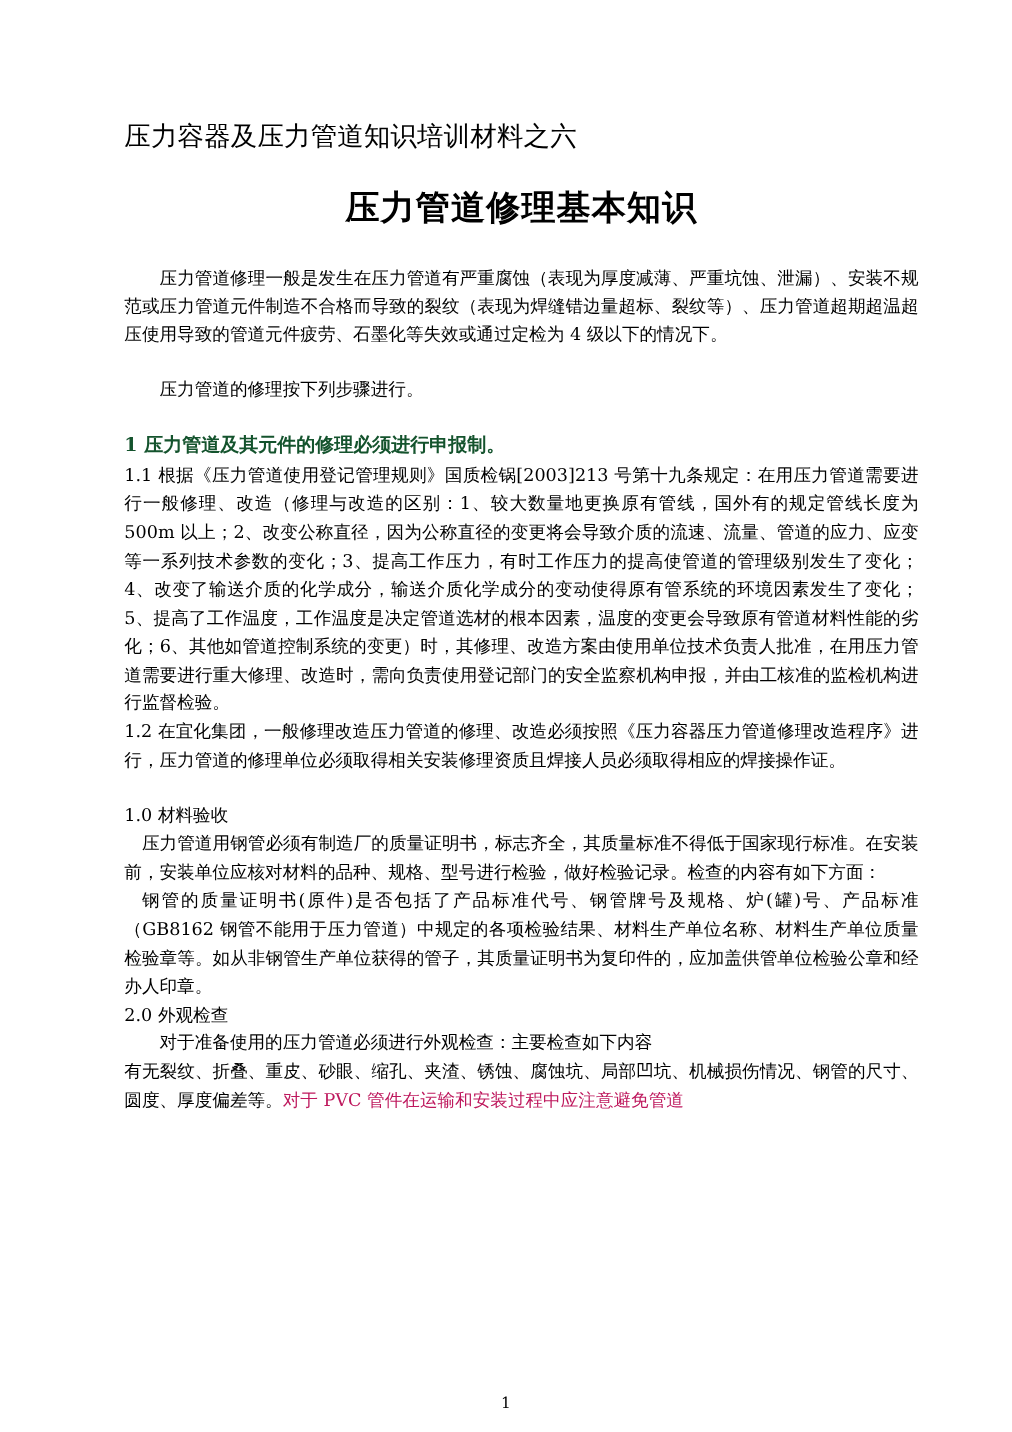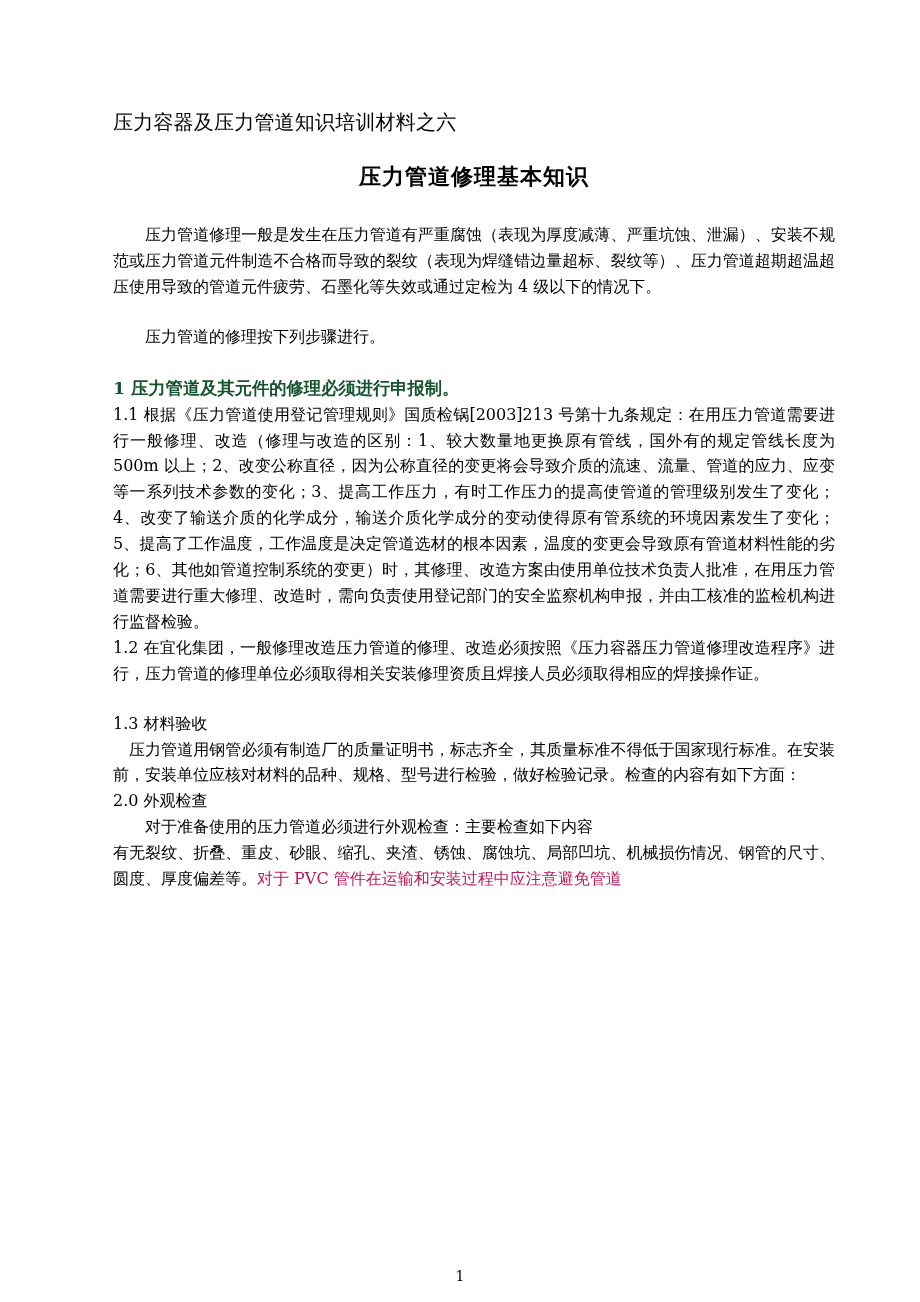--- a/index.html
+++ b/index.html
@@ -12,28 +12,28 @@
     width: 920px;
     height: 1302px;
     background: #ffffff;
     box-sizing: border-box;
     padding: 108px 85px 40px 113px;
     font-family: "DejaVu Serif", "Liberation Serif", serif;
     color: #000000;
     overflow: hidden;
   }
   .header-line {
-    font-size: 20px;
+    font-size: 24px;
     line-height: 1.4;
     margin-bottom: 26px;
     letter-spacing: 0.2px;
   }
   .doc-title {
     text-align: center;
-    font-size: 22px;
+    font-size: 31px;
     font-weight: bold;
     letter-spacing: 1px;
     margin: 0 0 30px 0;
     font-family: "DejaVu Sans", "Liberation Sans", sans-serif;
   }
   p {
     margin: 0 0 0 0;
     font-size: 16px;
     line-height: 1.62;
     text-align: justify;
@@ -86,24 +86,25 @@
 
   <p class="sec-head">1 压力管道及其元件的修理必须进行申报制。</p>
 
   <p>1.1 根据《压力管道使用登记管理规则》国质检锅[2003]213 号第十九条规定：在用压力管道需要进行一般修理、改造（修理与改造的区别：1、较大数量地更换原有管线，国外有的规定管线长度为 500m 以上；2、改变公称直径，因为公称直径的变更将会导致介质的流速、流量、管道的应力、应变等一系列技术参数的变化；3、提高工作压力，有时工作压力的提高使管道的管理级别发生了变化；4、改变了输送介质的化学成分，输送介质化学成分的变动使得原有管系统的环境因素发生了变化；5、提高了工作温度，工作温度是决定管道选材的根本因素，温度的变更会导致原有管道材料性能的劣化；6、其他如管道控制系统的变更）时，其修理、改造方案由使用单位技术负责人批准，在用压力管道需要进行重大修理、改造时，需向负责使用登记部门的安全监察机构申报，并由工核准的监检机构进行监督检验。</p>
 
   <p>1.2 在宜化集团，一般修理改造压力管道的修理、改造必须按照《压力容器压力管道修理改造程序》进行，压力管道的修理单位必须取得相关安装修理资质且焊接人员必须取得相应的焊接操作证。</p>
 
   <div class="gap-md"></div>
 
 
-  <p>1.3 材料验收</p>
+  <p>1.0 材料验收</p>
 
   <p style="text-indent:1em">压力管道用钢管必须有制造厂的质量证明书，标志齐全，其质量标准不得低于国家现行标准。在安装前，安装单位应核对材料的品种、规格、型号进行检验，做好检验记录。检查的内容有如下方面：</p>
 
+  <p style="text-indent:1em">钢管的质量证明书(原件)是否包括了产品标准代号、钢管牌号及规格、炉(罐)号、产品标准（GB8162 钢管不能用于压力管道）中规定的各项检验结果、材料生产单位名称、材料生产单位质量检验章等。如从非钢管生产单位获得的管子，其质量证明书为复印件的，应加盖供管单位检验公章和经办人印章。</p>
 
   <p>2.0  外观检查</p>
 
   <p class="indent2">对于准备使用的压力管道必须进行外观检查：主要检查如下内容</p>
 
   <p><span class="inline">有无裂纹、折叠、重皮、砂眼、缩孔、夹渣、锈蚀、腐蚀坑、局部凹坑、机械损伤情况、钢管的尺寸、圆度、厚度偏差等。</span><span class="inline red">对于 PVC 管件在运输和安装过程中应注意避免管道</span></p>
 
   <div class="page-number">1</div>
 
 </div>

